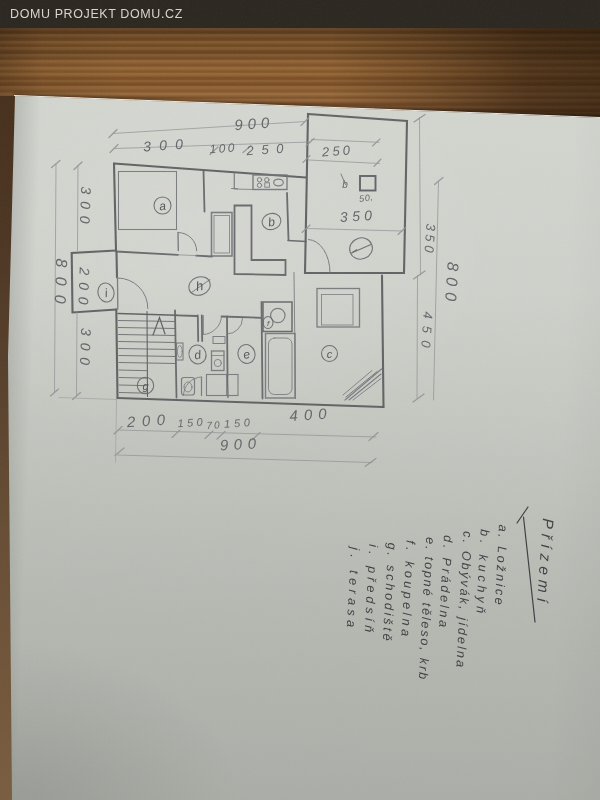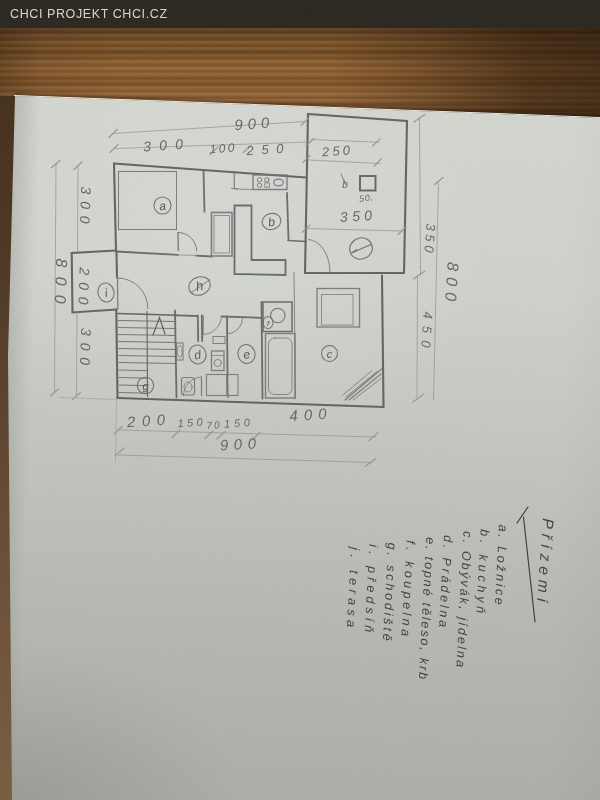--- a/index.html
+++ b/index.html
@@ -30,21 +30,21 @@
     border-top:1px solid #e9eae6;
     box-shadow:0 -2px 4px rgba(0,0,0,0.35);
   }
   #plan{position:absolute;left:0;top:0;z-index:40;}
   #grain{position:absolute;left:0;top:0;z-index:60;pointer-events:none;}
 </style>
 </head>
 <body>
 
 <div id="topbar">
-    <span>CHCI PROJEKT CHCI.CZ</span>
+    <span>DOMU PROJEKT DOMU.CZ</span>
   </div>
 
 <div id="wood"></div>
 
 <div id="woodleft"></div>
 
 <div id="paper"></div>
 <svg id="plan" width="600" height="800" viewBox="0 0 600 800">
   <defs>
     <filter id="soft" x="-5%" y="-5%" width="110%" height="110%">

